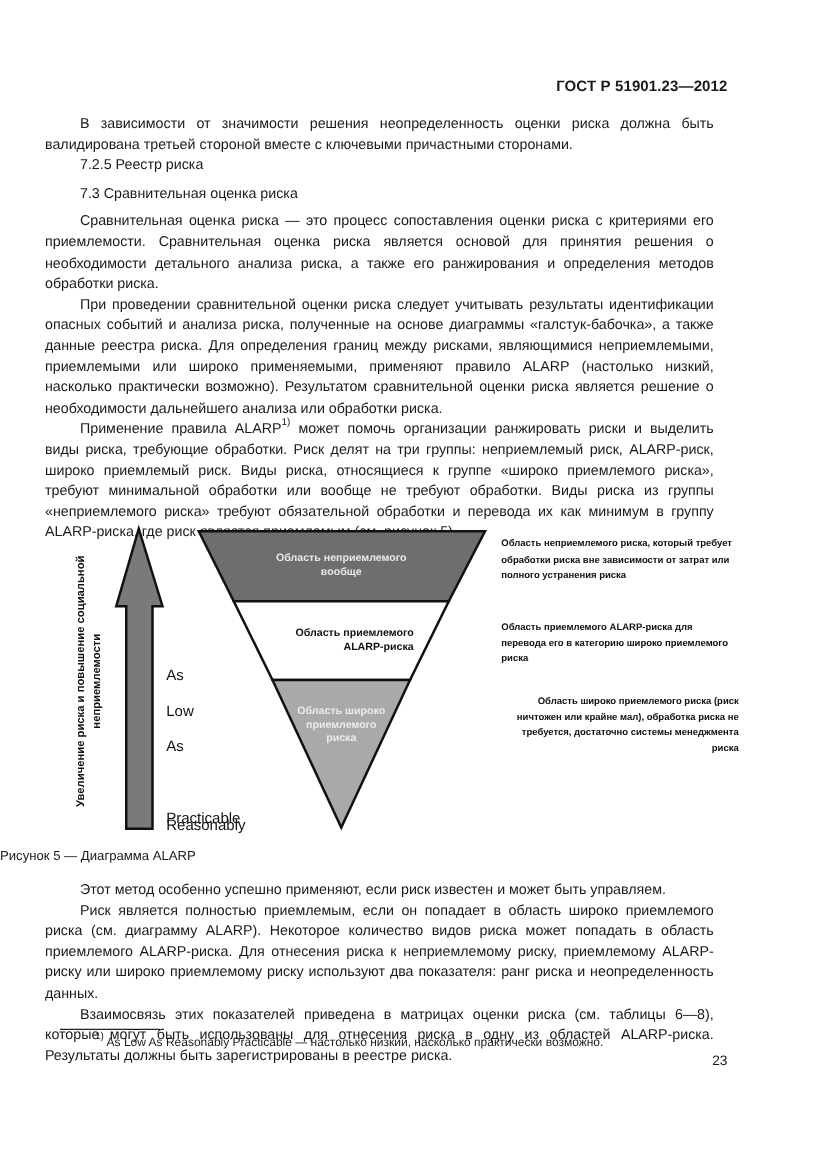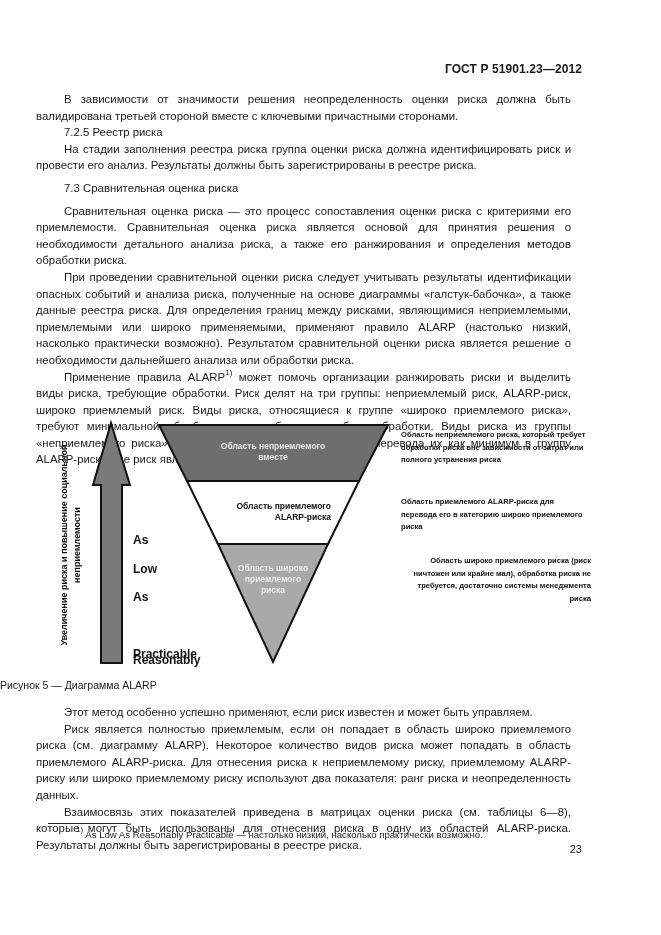--- a/index.html
+++ b/index.html
@@ -7,38 +7,37 @@
          font-family:"Liberation Sans", sans-serif; color:#1a1a1a; }
   .page-header { position:absolute; top:62px; right:79px; font-weight:bold; font-size:12px; letter-spacing:0.1px; }
   .text-block { position:absolute; left:36px; width:535px; font-size:11.4px; line-height:16.6px; text-align:justify; }
   .text-block p { margin:0; text-indent:28px; }
   .heading { font-weight:normal; padding-left:28px; text-indent:0 !important; }
   .gap { height:6px; }
   sup { font-size:8px; vertical-align:6px; line-height:0; }
   .vert-label { position:absolute; left:58px; top:425px; width:240px; height:40px; transform-origin:0 0;
                 transform:translate(0,240px) rotate(-90deg); font-size:9px; font-weight:bold; line-height:13px;
                 text-align:center; color:#111; }
-  .alarp-word { position:absolute; left:133px; font-size:12px; font-weight:bold; color:#111; }
+  .alarp-word { position:absolute; left:133px; font-size:12px; font-weight:normal; color:#111; }
   .tri-label { position:absolute; font-size:8.5px; font-weight:bold; text-align:center; line-height:11px; }
   .desc { position:absolute; left:401px; width:190px; font-size:7.6px; font-weight:bold; line-height:12.5px; color:#111; }
 
   .caption { position:absolute; top:679px; left:0; width:661px; font-size:10.5px; }
   .footnote-rule { position:absolute; left:48px; top:823px; width:80px; border-top:1px solid #222; }
   .footnote { position:absolute; left:76px; top:829px; font-size:9.6px; }
   .page-number { position:absolute; top:843px; right:79px; font-size:11px; }
 </style>
 </head>
 <body>
 
 <div class="page-header">ГОСТ Р 51901.23—2012</div>
 
 <div class="text-block" style="top:91px;">
   <p>В зависимости от значимости решения неопределенность оценки риска должна быть валидирована третьей стороной вместе с ключевыми причастными сторонами.</p>
   <p class="heading">7.2.5 Реестр риска</p>
-  <p>На стадии заполнения реестра риска группа оценки риска должна идентифицировать риск и провести его анализ. Результаты должны быть зарегистрированы в реестре риска.</p>
   <div class="gap"></div>
   <p class="heading">7.3 Сравнительная оценка риска</p>
   <div class="gap"></div>
   <p>Сравнительная оценка риска — это процесс сопоставления оценки риска с критериями его приемлемости. Сравнительная оценка риска является основой для принятия решения о необходимости детального анализа риска, а также его ранжирования и определения методов обработки риска.</p>
   <p>При проведении сравнительной оценки риска следует учитывать результаты идентификации опасных событий и анализа риска, полученные на основе диаграммы «галстук-бабочка», а также данные реестра риска. Для определения границ между рисками, являющимися неприемлемыми, приемлемыми или широко применяемыми, применяют правило ALARP (настолько низкий, насколько практически возможно). Результатом сравнительной оценки риска является решение о необходимости дальнейшего анализа или обработки риска.</p>
   <p><span>Применение правила ALARP</span><sup>1)</sup><span> может помочь организации ранжировать риски и выделить виды риска, требующие обработки. Риск делят на три группы: неприемлемый риск, ALARP-риск, широко приемлемый риск. Виды риска, относящиеся к группе «широко приемлемого риска», требуют минимальной обработки или вообще не требуют обработки. Виды риска из группы «неприемлемого риска» требуют обязательной обработки и перевода их как минимум в группу ALARP-риска, где риск является приемлемым (см. рисунок 5).</span></p>
 </div>
 
 <div>
   <svg width="661" height="935" style="position:absolute;left:0;top:0;">
@@ -51,21 +50,21 @@
   </svg>
 
   <div class="vert-label">Увеличение риска и повышение социальной неприемлемости</div>
 
   <div class="alarp-word" style="top:533px;">As</div>
   <div class="alarp-word" style="top:562px;">Low</div>
   <div class="alarp-word" style="top:590px;">As</div>
   <div class="alarp-word" style="top:653px;">Reasonably</div>
   <div class="alarp-word" style="top:647px;">Practicable</div>
 
-  <div class="tri-label" style="left:210px;top:441px;width:126px;color:#e8e8e8;">Область неприемлемого вместе</div>
+  <div class="tri-label" style="left:210px;top:441px;width:126px;color:#e8e8e8;">Область неприемлемого вообще</div>
   <div class="tri-label" style="left:215px;top:501px;width:116px;color:#111;text-align:right;">Область приемлемого ALARP-риска</div>
   <div class="tri-label" style="left:232px;top:563px;width:82px;color:#ececec;">Область широко приемлемого риска</div>
 
   <div class="desc" style="top:429px;">Область неприемлемого риска, который требует обработки риска вне зависимости от затрат или полного устранения риска</div>
   <div class="desc" style="top:496px;">Область приемлемого ALARP-риска для перевода его в категорию широко приемлемого риска</div>
   <div class="desc" style="top:555px;text-align:right;">Область широко приемлемого риска (риск ничтожен или крайне мал), обработка риска не требуется, достаточно системы менеджмента риска</div>
 </div>
 
 <div class="caption">Рисунок 5 — Диаграмма ALARP</div>
 

